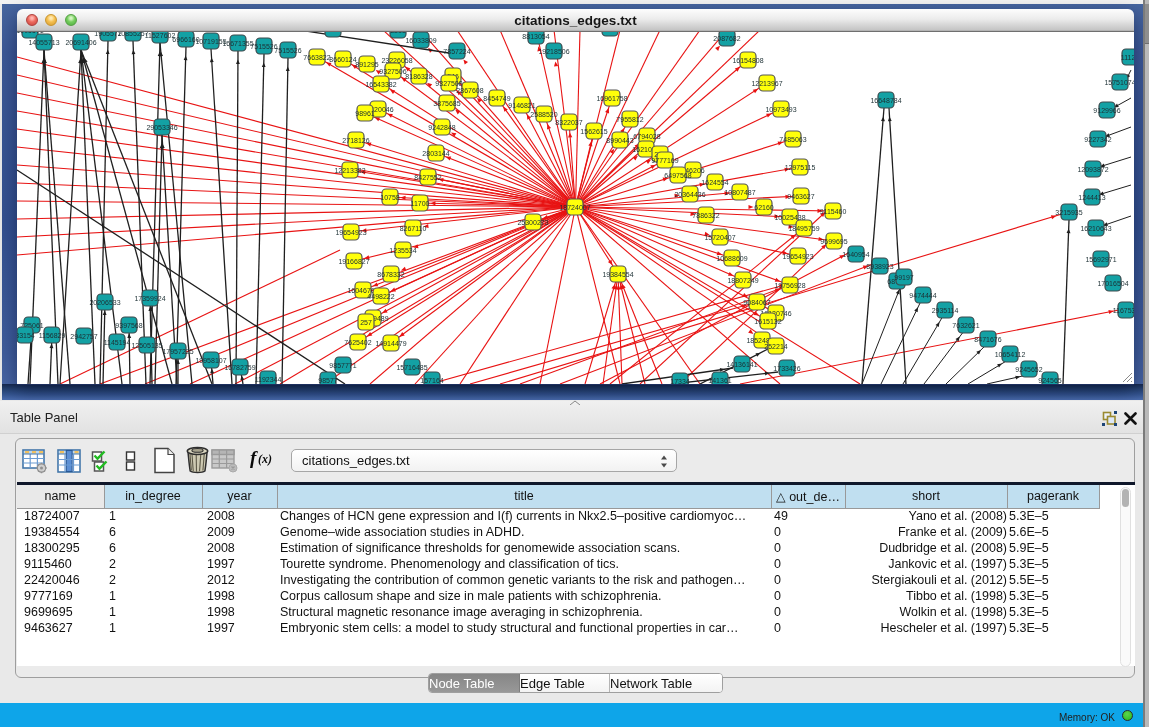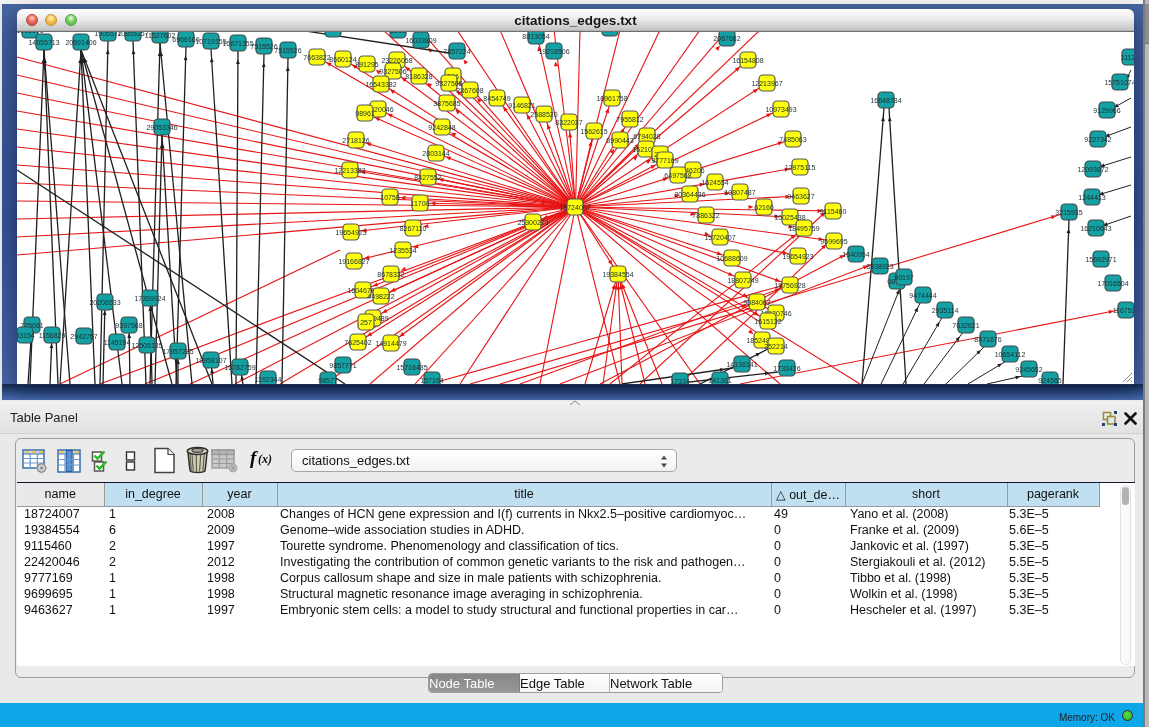--- a/index.html
+++ b/index.html
@@ -25,28 +25,28 @@
 #tpbar{position:absolute;left:0;top:1px;width:1145px;height:33px;background:linear-gradient(180deg,#f0f0f0,#e2e2e2);border-bottom:1px solid #d0d0d0}
 #tpbar .lbl{position:absolute;left:10px;top:9px;font-size:13px;color:#222}
 #chev{position:absolute;left:568px;top:-1px;width:14px;height:5px}
 #panel{position:absolute;left:15px;top:38px;width:1120px;height:240px;background:#ebebeb;border:1px solid #9e9e9e;border-radius:6px}
 
 #tbar{position:absolute;left:0;top:0;width:100%;height:43px}
 .ticon{position:absolute;top:9px}
 #combo{position:absolute;left:275px;top:10px;width:386px;height:23px;background:linear-gradient(180deg,#ffffff,#f2f2f2);border:1px solid #a6a6a6;border-radius:5px;font-size:13px;color:#111;line-height:21px;padding-left:10px}
 #combo .steps{position:absolute;right:8px;top:4px}
 
-#tblwrap{position:absolute;left:1px;top:43px;width:1118px;height:184px;background:#fff;border-top:1px solid #0f172a}
+#tblwrap{position:absolute;left:1px;top:43px;width:1118px;height:184px;background:#fff;border-top:3px solid #0f172a}
 table{border-collapse:collapse;table-layout:fixed;width:1082px;font-size:12.5px}
 th{height:23px;background:#c0dff0;border:1px solid #999;border-top:none;font-weight:normal;font-size:12.5px;color:#111;text-align:center;overflow:hidden;white-space:nowrap}
 th.first{background:#e9e9e9;border-left:none}
 td{height:16px;padding:0 0 0 5px;color:#111;white-space:nowrap;overflow:hidden}
 td.c0{padding-left:7px}td.c6{padding-left:2px}td.c4{padding-left:3px}
 td.c3{padding-left:3px}
-td.c5{text-align:left}
+td.c5{text-align:right}
 col.c0{width:87px}col.c1{width:98px}col.c2{width:75px}col.c3{width:494px}
 col.c4{width:74px}col.c5{width:162px}col.c6{width:92px}col.c7{width:auto}
 #vsb{position:absolute;right:4px;top:2px;width:11px;height:180px;background:#fafafa;border:1px solid #e0e0e0;border-radius:6px}
 #vsb .thumb{position:absolute;left:1px;top:1px;width:7px;height:18px;background:#b3b3b3;border-radius:4px}
 
 #tabs{position:absolute;left:428px;top:273px;height:20px;display:flex;border:1px solid #9f9f9f;border-radius:4px;overflow:hidden;background:#fff}
 #tabs .tab{font-size:13px;color:#111;line-height:19px;border-right:1px solid #b5b5b5;background:linear-gradient(180deg,#ffffff,#f3f3f3)}
 #tabs .t1{width:91px}#tabs .t2{width:90px}#tabs .t3{width:112px}
 #tabs .tab.sel{background:linear-gradient(180deg,#868686,#989898);color:#fff;border-right:1px solid #7d7d7d}
 #tabs .tab:last-child{border-right:none}
@@ -759,20 +759,30 @@
                 <td class="c0">19384554</td>
                 <td class="c1">6</td>
                 <td class="c2">2009</td>
                 <td class="c3">Genome–wide association studies in ADHD.</td>
                 <td class="c4">0</td>
                 <td class="c5">Franke et al. (2009)</td>
                 <td class="c6">5.6E–5</td>
                 <td class="c7"></td>
               </tr>
 <tr>
+                <td class="c0">18300295</td>
+                <td class="c1">6</td>
+                <td class="c2">2008</td>
+                <td class="c3">Estimation of significance thresholds for genomewide association scans.</td>
+                <td class="c4">0</td>
+                <td class="c5">Dudbridge et al. (2008)</td>
+                <td class="c6">5.9E–5</td>
+                <td class="c7"></td>
+              </tr>
+<tr>
                 <td class="c0">9115460</td>
                 <td class="c1">2</td>
                 <td class="c2">1997</td>
                 <td class="c3">Tourette syndrome. Phenomenology and classification of tics.</td>
                 <td class="c4">0</td>
                 <td class="c5">Jankovic et al. (1997)</td>
                 <td class="c6">5.3E–5</td>
                 <td class="c7"></td>
               </tr>
 <tr>

